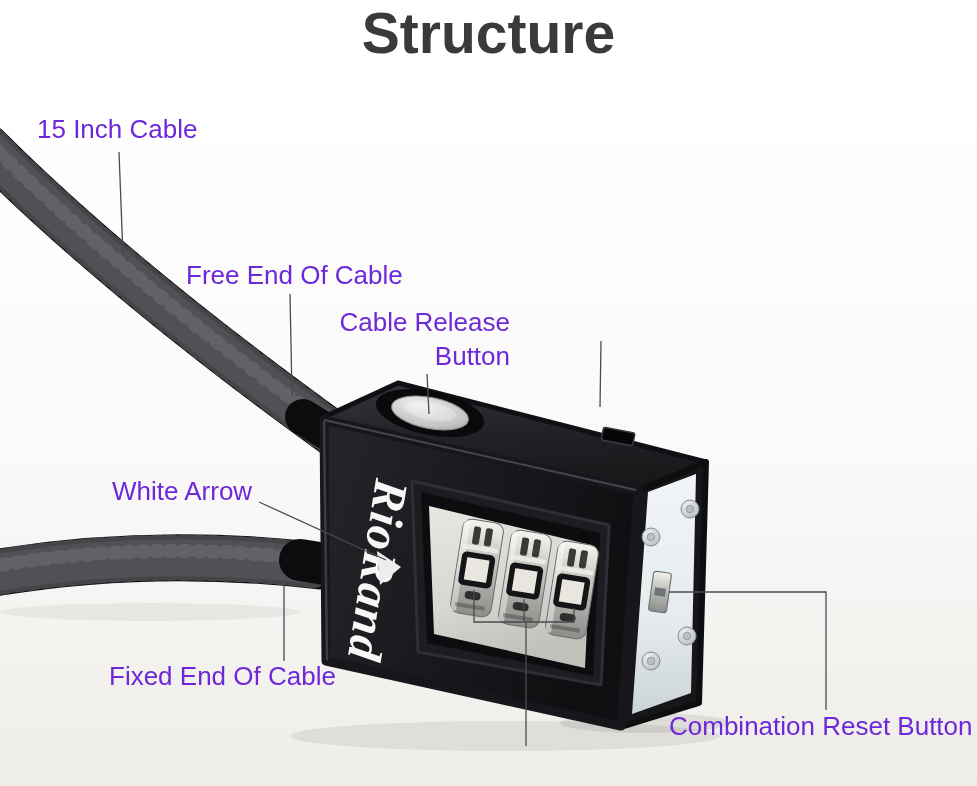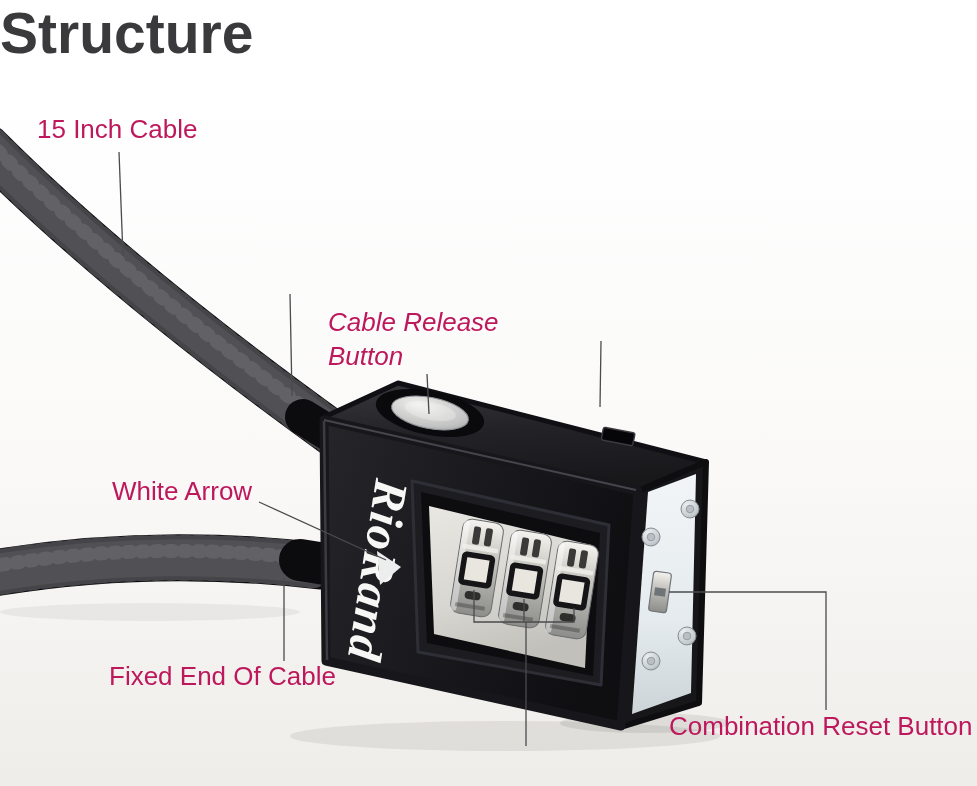--- a/index.html
+++ b/index.html
@@ -1,21 +1,21 @@
 <!DOCTYPE html>
 <html><head>
 <meta charset="utf-8">
 <style>
   html,body{margin:0;padding:0;background:#ffffff;}
   #stage{position:relative;width:977px;height:786px;overflow:hidden;
          font-family:"Liberation Sans",sans-serif;background:#ffffff;}
   #photo-svg{position:absolute;left:0;top:0;}
-  .label{position:absolute;font-size:26px;color:#be185d;white-space:nowrap;z-index:5;}
-  .label.center{white-space:normal;text-align:left;line-height:1.3;font-style:italic;}
-  #title{position:absolute;left:0;top:0;width:100%;text-align:left;
+  .label{position:absolute;font-size:26px;color:#6d28d9;white-space:nowrap;z-index:5;}
+  .label.center{white-space:normal;text-align:right;line-height:1.3;}
+  #title{position:absolute;left:0;top:0;width:100%;text-align:center;
          font-size:57px;font-weight:bold;color:#3a3a3c;z-index:5;}
 </style>
 </head>
 <body>
 
 <div id="stage">
 
   <svg id="photo-svg" width="977" height="786" viewBox="0 0 977 786">
     <defs>
       <linearGradient id="gBack" x1="0" y1="0" x2="0" y2="1">
@@ -185,20 +185,21 @@
       <line x1="284" y1="578" x2="284" y2="661"></line>
       <polyline points="669,592 826,592 826,710"></polyline>
       <path d="M474,590 L474,622 L574,622 L574,608 M524,599 L524,622 M526,622 L526,746"></path>
     </g>
   </svg>
 
   <div id="title">Structure</div>
 
   <div class="label" style="left:37px;top:114px;">15 Inch Cable</div>
 
+  <div class="label" style="left:186px;top:260px;">Free End Of Cable</div>
 
   <div class="label center" style="left:328px;top:306px;width:182px;">Cable Release Button</div>
 
 
   <div class="label" style="left:112px;top:476px;">White Arrow</div>
 
   <div class="label" style="left:109px;top:661px;">Fixed End Of Cable</div>
 
 
   <div class="label" style="left:669px;top:711px;">Combination Reset Button</div>

